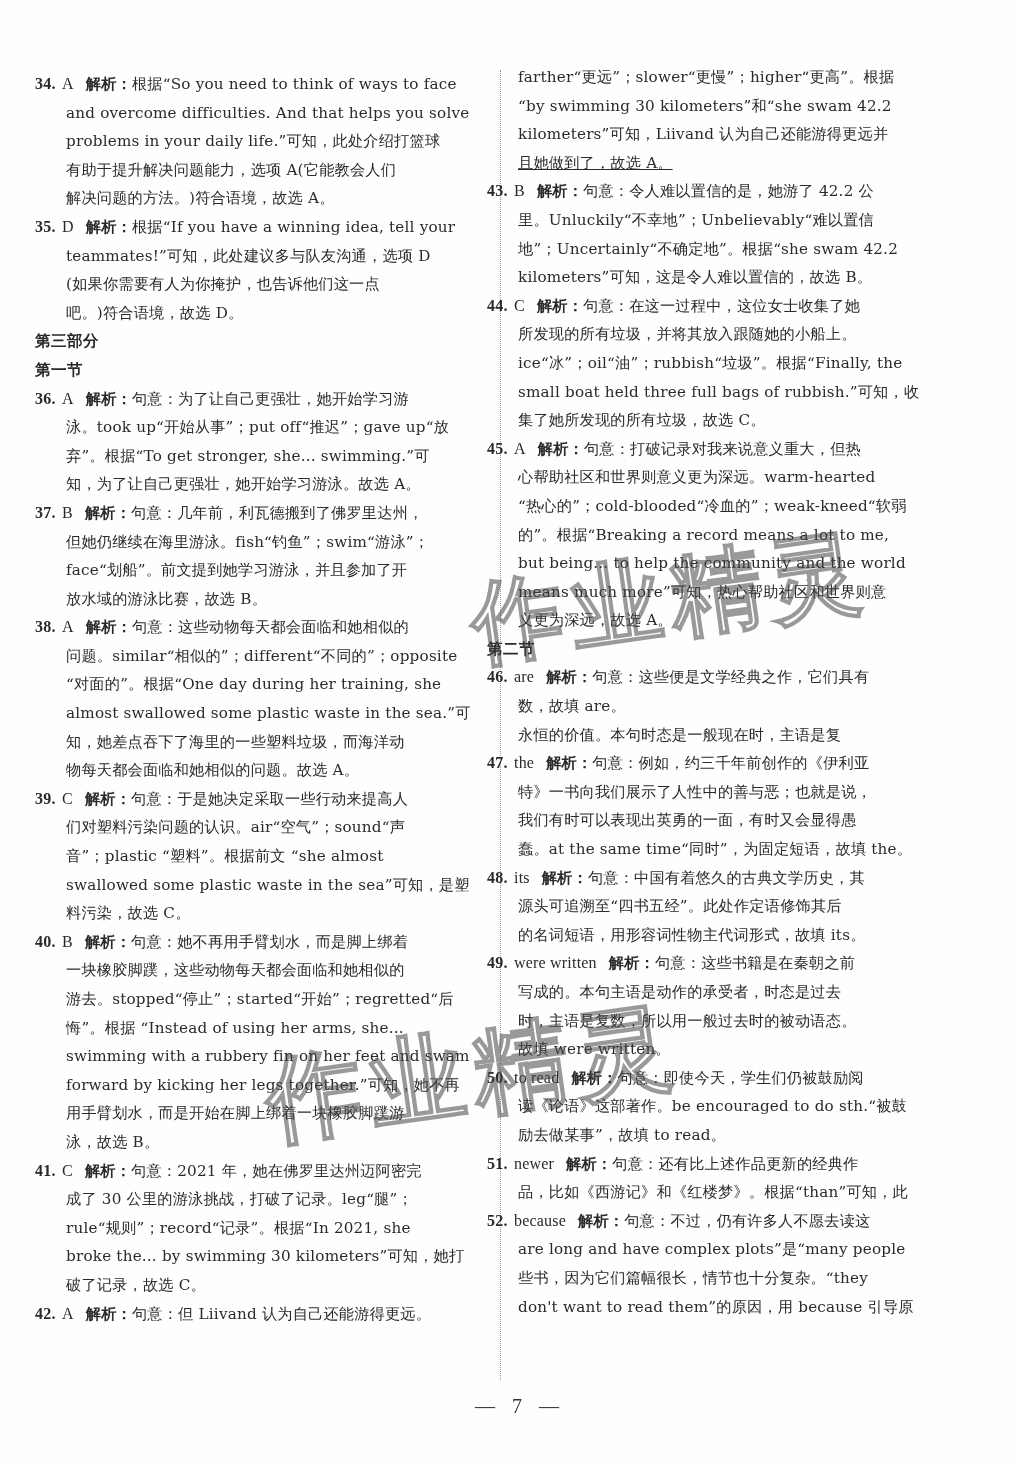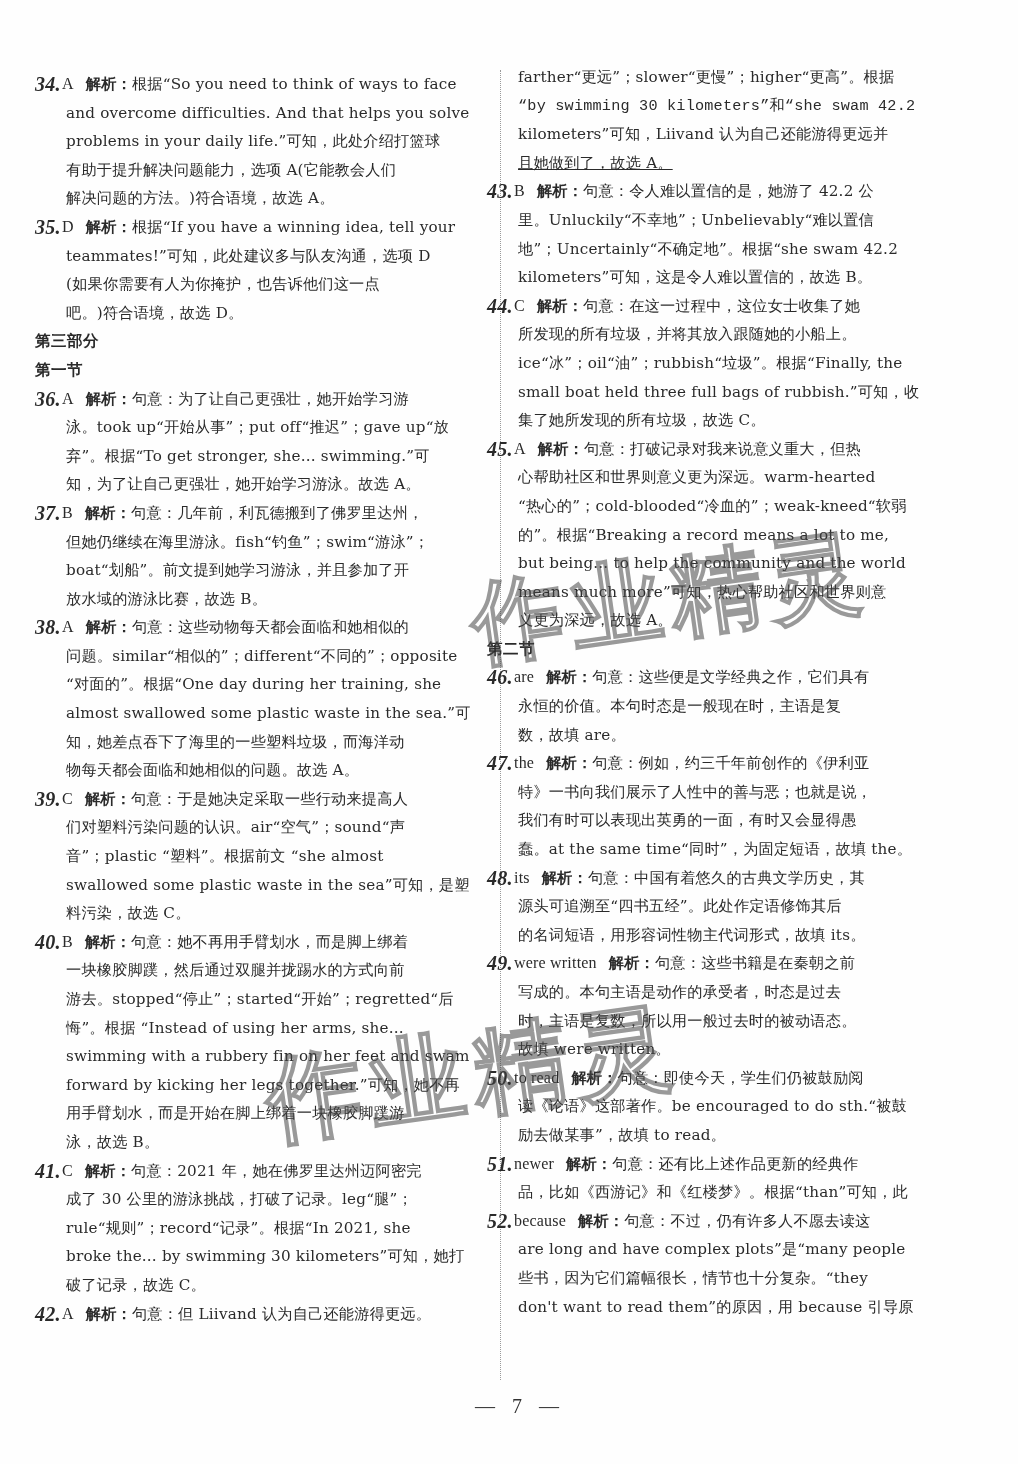--- a/index.html
+++ b/index.html
@@ -6,21 +6,21 @@
   body { width: 1018px; height: 1464px; position: relative; overflow: hidden;
          font-family: "DejaVu Serif", "Liberation Serif", serif; color: #2a2a2a; }
   .col { position: absolute; top: 70px; }
   .col-left { left: 62px; width: 428px; }
   .col-right { left: 514px; width: 428px; top: 63px; }
   .divider { position: absolute; left: 500px; top: 70px; height: 1310px; width: 0;
              border-left: 1.5px dotted #9a9a9a; }
   .item { position: relative; padding-left: 27px; font-size: 15.2px; line-height: 28.6px;
           text-align: justify; letter-spacing: 0.2px; }
   .item .num { position: absolute; left: 0; top: 0; font-weight: bold;
-               font-family: "Liberation Serif", serif; font-size: 20px; font-style: italic; }
+               font-family: "Liberation Serif", serif; font-size: 16px; }
   .item .ans { font-family: "Liberation Serif", serif; font-size: 16px; margin-right: 12px; }
   .item .label { font-weight: bold; }
   .cont { padding-left: 31px; font-size: 15.2px; line-height: 28.6px; text-align: justify; letter-spacing: 0.2px; }
   .heading { font-weight: bold; font-size: 15.5px; line-height: 28.6px; letter-spacing: 0.5px;
              font-family: "DejaVu Sans", sans-serif; }
   .page-num { position: absolute; top: 1395px; left: 450px; width: 140px; text-align: center;
               font-family: "Liberation Serif", serif; font-size: 20px; color: #333; letter-spacing: 6px; }
   .watermark { position: absolute; font-family: "DejaVu Sans", sans-serif; font-weight: bold;
                color: transparent; -webkit-text-stroke: 1.3px rgba(70,70,70,0.55);
                pointer-events: none; transform: rotate(-8deg); letter-spacing: 8px; }
@@ -50,62 +50,62 @@
     <div class="heading" style="margin-left: -27px;">第一节</div>
     <div style="margin-left: -27px;">
       <div class="item"><span class="num">36.</span><span class="ans">A</span><span class="label">解析：</span><span>句意：为了让自己更强壮，她开始学习游</span></div>
       <div class="cont">泳。took up“开始从事”；put off“推迟”；gave up“放</div>
       <div class="cont">弃”。根据“To get stronger, she... swimming.”可</div>
       <div class="cont">知，为了让自己更强壮，她开始学习游泳。故选 A。</div>
     </div>
     <div style="margin-left: -27px;">
       <div class="item"><span class="num">37.</span><span class="ans">B</span><span class="label">解析：</span><span>句意：几年前，利瓦德搬到了佛罗里达州，</span></div>
       <div class="cont">但她仍继续在海里游泳。fish“钓鱼”；swim“游泳”；</div>
-      <div class="cont">boat“划船”。前文提到她学习游泳，并且参加了开</div>
+      <div class="cont">face“划船”。前文提到她学习游泳，并且参加了开</div>
       <div class="cont">放水域的游泳比赛，故选 B。</div>
     </div>
     <div style="margin-left: -27px;">
       <div class="item"><span class="num">38.</span><span class="ans">A</span><span class="label">解析：</span><span>句意：这些动物每天都会面临和她相似的</span></div>
       <div class="cont">问题。similar“相似的”；different“不同的”；opposite</div>
       <div class="cont">“对面的”。根据“One day during her training, she</div>
       <div class="cont">almost swallowed some plastic waste in the sea.”可</div>
       <div class="cont">知，她差点吞下了海里的一些塑料垃圾，而海洋动</div>
       <div class="cont">物每天都会面临和她相似的问题。故选 A。</div>
     </div>
     <div style="margin-left: -27px;">
       <div class="item"><span class="num">39.</span><span class="ans">C</span><span class="label">解析：</span><span>句意：于是她决定采取一些行动来提高人</span></div>
       <div class="cont">们对塑料污染问题的认识。air“空气”；sound“声</div>
       <div class="cont">音”；plastic “塑料”。根据前文 “she almost</div>
       <div class="cont">swallowed some plastic waste in the sea”可知，是塑</div>
       <div class="cont">料污染，故选 C。</div>
     </div>
     <div style="margin-left: -27px;">
       <div class="item"><span class="num">40.</span><span class="ans">B</span><span class="label">解析：</span><span>句意：她不再用手臂划水，而是脚上绑着</span></div>
-      <div class="cont">一块橡胶脚蹼，然后通过双腿并拢踢水的方式向前</div>
+      <div class="cont">一块橡胶脚蹼，这些动物每天都会面临和她相似的</div>
       <div class="cont">游去。stopped“停止”；started“开始”；regretted“后</div>
       <div class="cont">悔”。根据 “Instead of using her arms, she...</div>
       <div class="cont">swimming with a rubbery fin on her feet and swam</div>
       <div class="cont">forward by kicking her legs together.”可知，她不再</div>
       <div class="cont">用手臂划水，而是开始在脚上绑着一块橡胶脚蹼游</div>
       <div class="cont">泳，故选 B。</div>
     </div>
     <div style="margin-left: -27px;">
       <div class="item"><span class="num">41.</span><span class="ans">C</span><span class="label">解析：</span><span>句意：2021 年，她在佛罗里达州迈阿密完</span></div>
       <div class="cont">成了 30 公里的游泳挑战，打破了记录。leg“腿”；</div>
       <div class="cont">rule“规则”；record“记录”。根据“In 2021, she</div>
       <div class="cont">broke the... by swimming 30 kilometers”可知，她打</div>
       <div class="cont">破了记录，故选 C。</div>
     </div>
     <div style="margin-left: -27px;">
       <div class="item"><span class="num">42.</span><span class="ans">A</span><span class="label">解析：</span><span>句意：但 Liivand 认为自己还能游得更远。</span></div>
     </div>
   </div>
 <div class="col col-right" id="col-right">
     <div class="cont" style="padding-left: 4px;">farther“更远”；slower“更慢”；higher“更高”。根据</div>
-    <div class="cont" style="padding-left: 4px; font-family: Liberation Mono, monospace;">“by swimming 30 kilometers”和“she swam 42.2</div>
+    <div class="cont" style="padding-left: 4px;">“by swimming 30 kilometers”和“she swam 42.2</div>
     <div class="cont" style="padding-left: 4px;">kilometers”可知，Liivand 认为自己还能游得更远并</div>
     <div class="cont" style="padding-left: 4px; text-decoration: underline;">且她做到了，故选 A。</div>
     <div style="margin-left: -27px;">
       <div class="item"><span class="num">43.</span><span class="ans">B</span><span class="label">解析：</span><span>句意：令人难以置信的是，她游了 42.2 公</span></div>
       <div class="cont">里。Unluckily“不幸地”；Unbelievably“难以置信</div>
       <div class="cont">地”；Uncertainly“不确定地”。根据“she swam 42.2</div>
       <div class="cont">kilometers”可知，这是令人难以置信的，故选 B。</div>
     </div>
     <div style="margin-left: -27px;">
       <div class="item"><span class="num">44.</span><span class="ans">C</span><span class="label">解析：</span><span>句意：在这一过程中，这位女士收集了她</span></div>
@@ -119,22 +119,22 @@
       <div class="cont">心帮助社区和世界则意义更为深远。warm-hearted</div>
       <div class="cont">“热心的”；cold-blooded“冷血的”；weak-kneed“软弱</div>
       <div class="cont">的”。根据“Breaking a record means a lot to me,</div>
       <div class="cont">but being... to help the community and the world</div>
       <div class="cont">means much more”可知，热心帮助社区和世界则意</div>
       <div class="cont">义更为深远，故选 A。</div>
     </div>
     <div class="heading" style="margin-left: -27px;">第二节</div>
     <div style="margin-left: -27px;">
       <div class="item"><span class="num">46.</span><span class="ans">are</span><span class="label">解析：</span><span>句意：这些便是文学经典之作，它们具有</span></div>
+      <div class="cont">数，故填 are。</div>
       <div class="cont">永恒的价值。本句时态是一般现在时，主语是复</div>
-      <div class="cont">数，故填 are。</div>
     </div>
     <div style="margin-left: -27px;">
       <div class="item"><span class="num">47.</span><span class="ans">the</span><span class="label">解析：</span><span>句意：例如，约三千年前创作的《伊利亚</span></div>
       <div class="cont">特》一书向我们展示了人性中的善与恶；也就是说，</div>
       <div class="cont">我们有时可以表现出英勇的一面，有时又会显得愚</div>
       <div class="cont">蠢。at the same time“同时”，为固定短语，故填 the。</div>
     </div>
     <div style="margin-left: -27px;">
       <div class="item"><span class="num">48.</span><span class="ans">its</span><span class="label">解析：</span><span>句意：中国有着悠久的古典文学历史，其</span></div>
       <div class="cont">源头可追溯至“四书五经”。此处作定语修饰其后</div>

